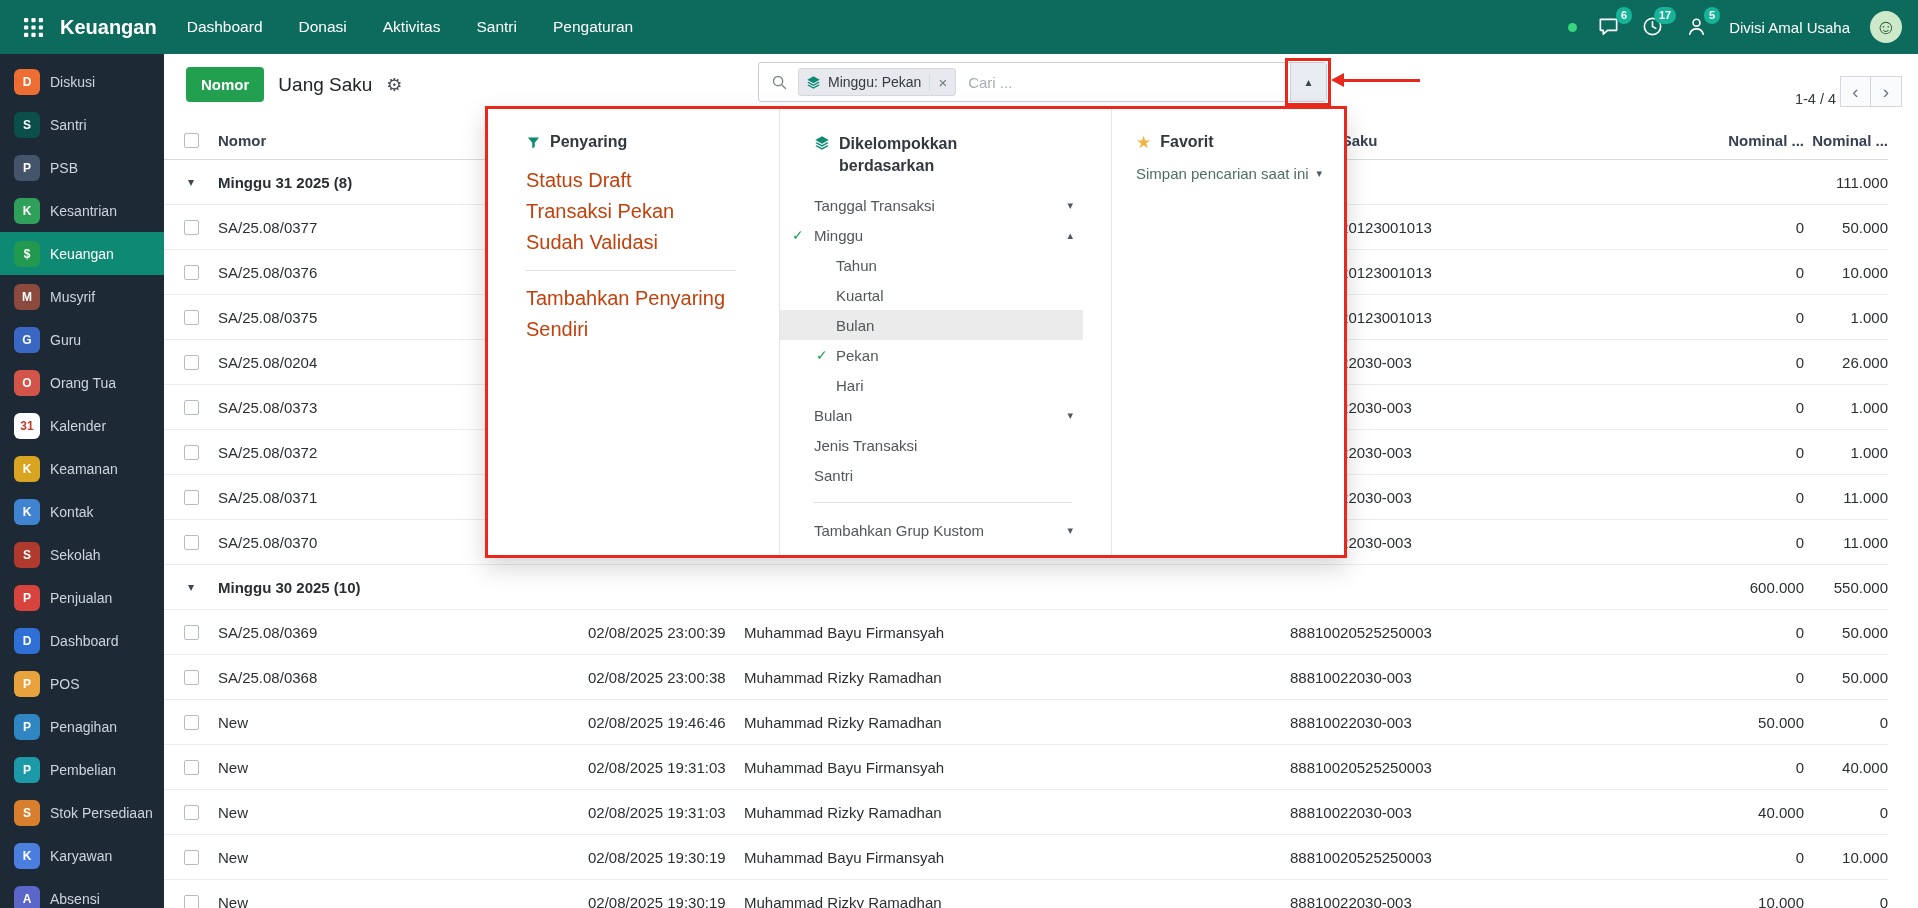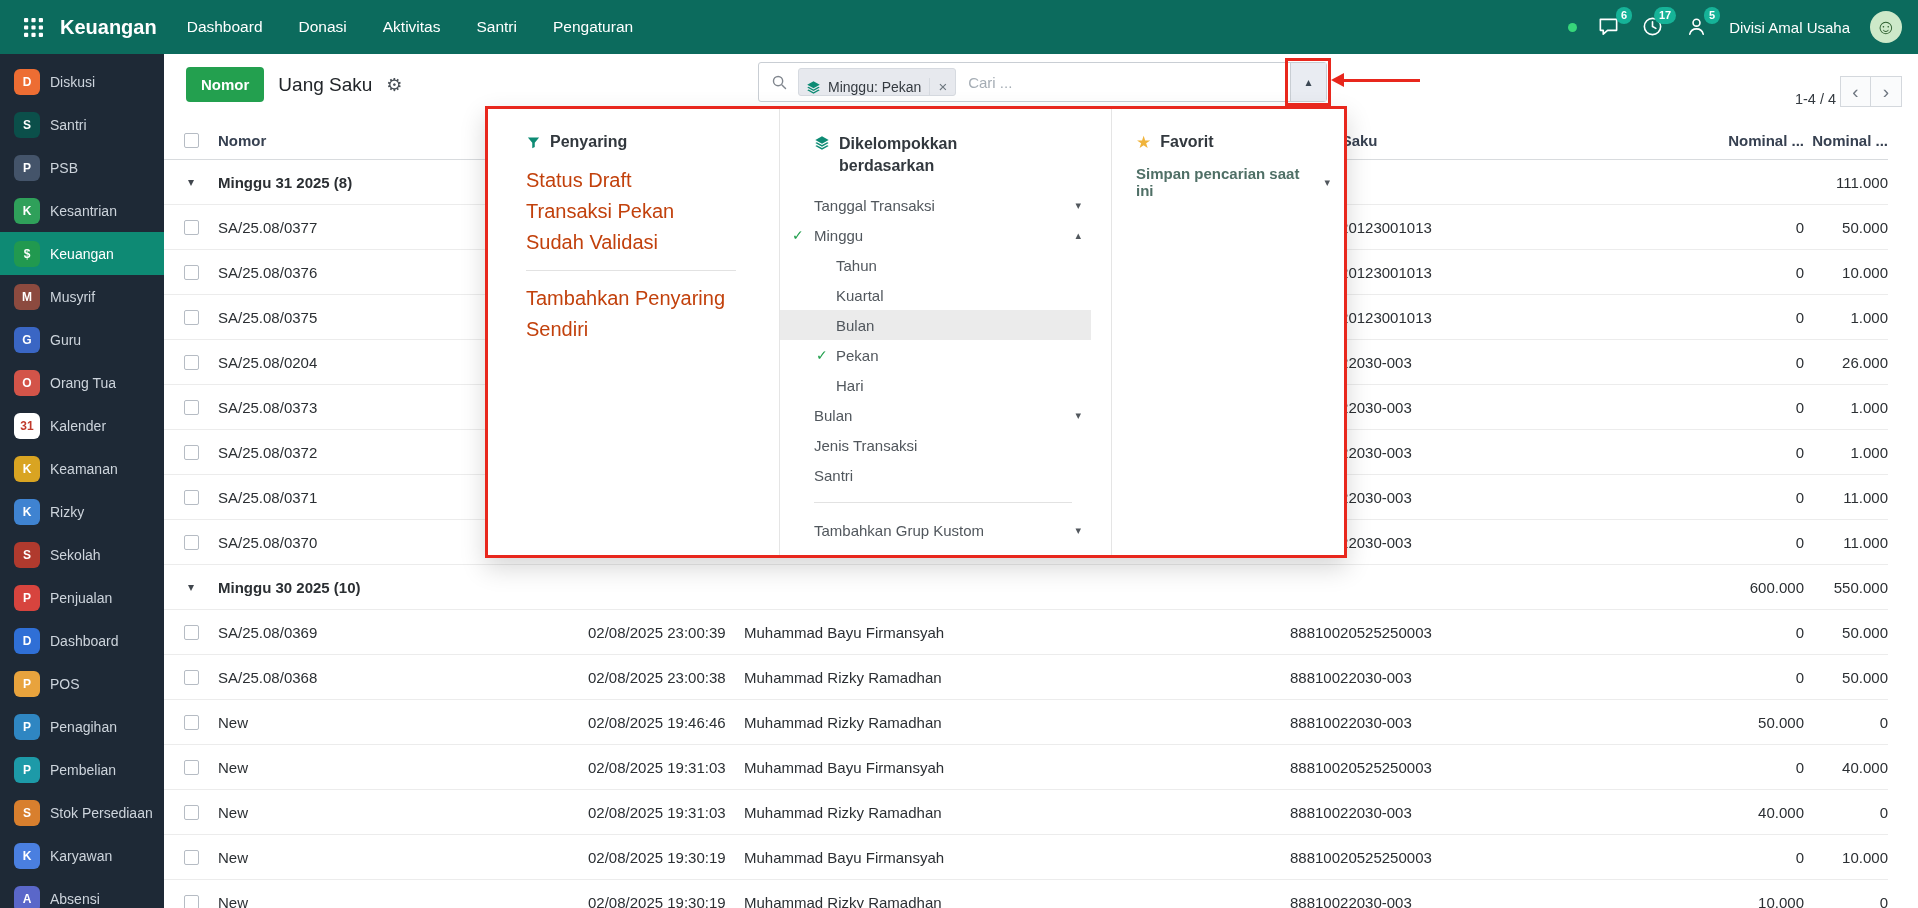--- a/index.html
+++ b/index.html
@@ -40,21 +40,21 @@
   .control-panel{position:relative;height:68px;}
   .cp-left{position:absolute;left:22px;top:13px;display:flex;align-items:center;gap:14px;}
   .btn-new{background:var(--btn-new);color:#fff;border:none;border-radius:4px;font-size:15px;
     font-weight:bold;padding:9px 15px;cursor:pointer;font-family:inherit;}
   .page-title{font-size:19px;color:#212529;}
   .gear{font-size:18px;color:#495057;cursor:pointer;}
 
   .searchbar{position:relative;position:absolute;left:594px;top:8px;width:569px;height:40px;
     border:1px solid #c9ced4;border-radius:3px;background:#fff;display:flex;align-items:center;
     padding-left:12px;}
-  .facet{display:flex;align-items:flex-end;height:28px;background:#e7e9ee;border-radius:3px;
+  .facet{display:flex;align-items:center;height:28px;background:#e7e9ee;border-radius:3px;
     margin-left:10px;border:1px solid #d6dae0;cursor:pointer;}
   .facet-icon{padding:0 7px;display:flex;color:var(--accent);}
   .facet-label{font-size:14px;color:#343a40;padding-right:8px;}
   .facet-x{padding:0 8px;color:#6c757d;font-size:15px;border-left:1px solid #d6dae0;cursor:pointer;}
   .search-placeholder{margin-left:12px;font-size:15px;color:#a5adb5;cursor:text;flex:1;}
   .search-toggle{width:36px;height:38px;background:#e9ecf2;border-left:1px solid #c9ced4;
     display:flex;align-items:center;justify-content:center;color:#3c4854;font-size:12px;cursor:pointer;}
 
   .pager{position:absolute;right:16px;top:16px;display:flex;align-items:flex-end;gap:4px;margin-top:6px;}
   .pager-range{font-size:14.5px;color:#343a40;}
@@ -73,39 +73,39 @@
     background:#fff;cursor:pointer;}
   .group-caret{justify-self:center;color:#40464d;font-size:12px;}
   .group-label{font-weight:bold;}
   .data-row{cursor:pointer;}
 
   
   .search-dropdown{position:absolute;left:301px;top:52px;width:862px;height:452px;background:#fff;
     border:3px solid var(--ann);box-shadow:0 10px 24px rgba(0,0,0,.16);display:flex;z-index:50;margin-left:20px;}
   .dd-col{height:100%;}
   .dd-col1{width:292px;border-right:1px solid #e5e5e5;padding:24px 14px 0 38px;}
-  .dd-col2{width:332px;border-right:1px solid #e5e5e5;padding:24px 20px 0 0;}
+  .dd-col2{width:332px;border-right:1px solid #e5e5e5;padding:24px 28px 0 0;}
   .dd-col3{flex:1;padding:24px 14px 0 24px;}
   .dd-header{display:flex;align-items:flex-start;gap:9px;font-size:16px;font-weight:bold;
     color:#32383e;margin-bottom:14px;}
   .dd-header .hdr-icon{display:flex;margin-top:2px;color:var(--accent);}
   .dd-col2 .dd-header{padding-left:34px;}
   .dd-title-narrow{width:170px;line-height:1.35;}
   .dd-item{font-size:20px;color:#c2410c;line-height:31px;cursor:pointer;}
   .dd-divider{border-top:1px solid #e2e2e2;margin:12px 0;width:88%;}
   .dd-col2 .dd-divider{margin-left:34px;width:258px;}
   .gb-row{position:relative;display:flex;align-items:center;height:30px;padding-left:34px;
     padding-right:10px;font-size:15px;color:#51575d;cursor:pointer;}
   .gb-row .check{position:absolute;left:12px;color:#23a04f;font-weight:bold;font-size:14px;}
   .gb-row .caret{margin-left:auto;color:#51575d;font-size:11px;}
   .gb-child{padding-left:56px;}
   .gb-child .check{left:36px;}
   .gb-row.highlight{background:#ebebeb;}
   .star{color:#f0b43c;font-size:17px;line-height:1;margin-top:1px;}
-  .fav-save{font-size:15px;color:#4f6f66;cursor:pointer;display:flex;align-items:center;gap:8px;font-weight:bold;}
+  .fav-save{font-size:15px;color:#4f6f66;cursor:pointer;display:flex;align-items:center;gap:8px;}
   .fav-save .caret{font-size:11px;color:#51575d;}
 
   
   .ann-toggle-box{position:absolute;left:1121px;top:4px;width:46px;height:48px;
     border:3px solid var(--ann);pointer-events:none;z-index:60;}
   .ann-arrow{position:absolute;left:1180px;top:25px;width:76px;height:3px;background:var(--ann);
     pointer-events:none;z-index:60;}
   .ann-arrow::before{content:"";position:absolute;left:-13px;top:-6px;width:0;height:0;
     border-top:7px solid transparent;border-bottom:7px solid transparent;
     border-right:13px solid var(--ann);}
@@ -206,21 +206,21 @@
     <div class="sidebar-item">
       <span class="app-icon" style="background: rgb(255, 255, 255); color: rgb(192, 57, 43);">31</span>
       <span class="sidebar-label">Kalender</span>
     </div>
     <div class="sidebar-item">
       <span class="app-icon" style="background: rgb(217, 164, 34);">K</span>
       <span class="sidebar-label">Keamanan</span>
     </div>
     <div class="sidebar-item">
       <span class="app-icon" style="background: rgb(63, 131, 209);">K</span>
-      <span class="sidebar-label">Rizky</span>
+      <span class="sidebar-label">Kontak</span>
     </div>
     <div class="sidebar-item">
       <span class="app-icon" style="background: rgb(176, 58, 46);">S</span>
       <span class="sidebar-label">Sekolah</span>
     </div>
     <div class="sidebar-item">
       <span class="app-icon" style="background: rgb(215, 68, 62);">P</span>
       <span class="sidebar-label">Penjualan</span>
     </div>
     <div class="sidebar-item">

